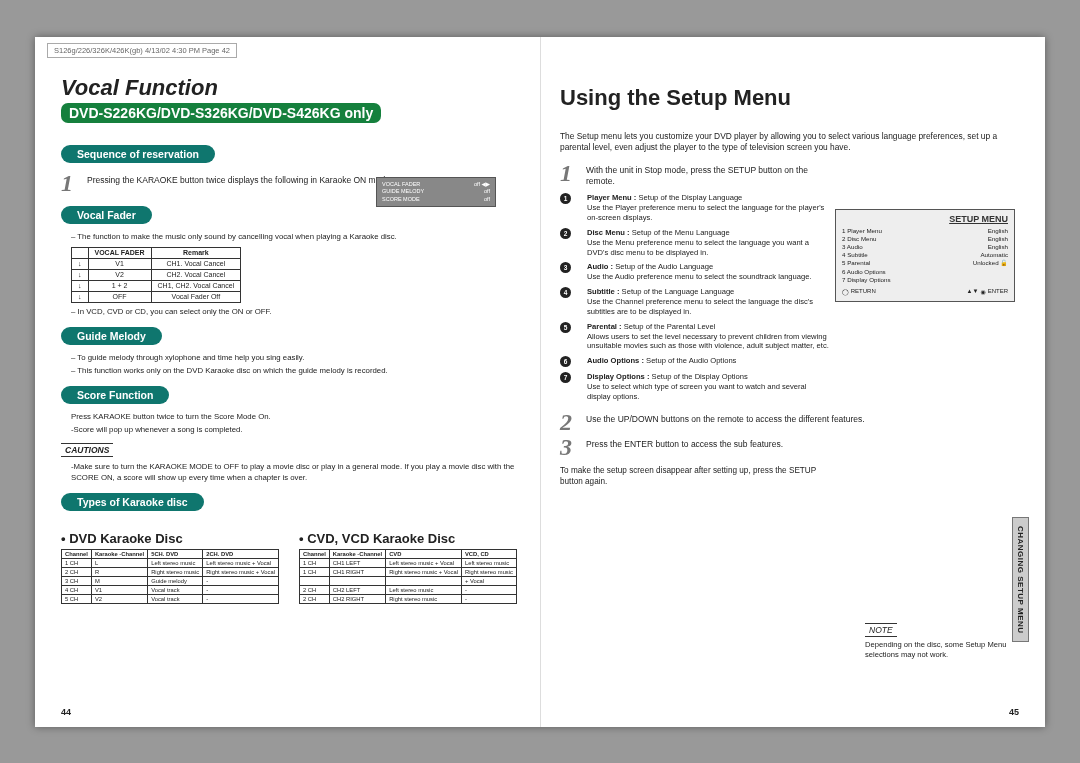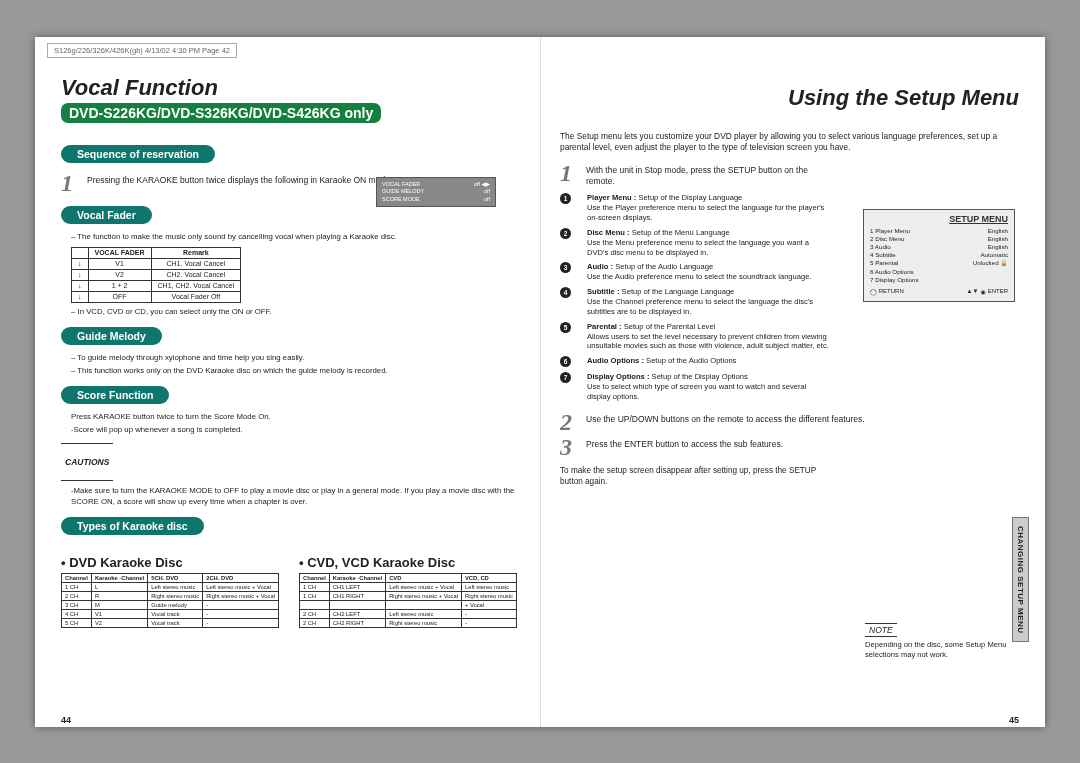--- a/index.html
+++ b/index.html
@@ -40,22 +40,22 @@
     font-size: 22px; font-weight: bold; font-style: italic;
     color: #222;
   }
   .title-sub {
     font-size: 14px; font-weight: bold; color: #fff;
     background: #15803d; display:inline-block; padding: 2px 8px 2px 8px;
     border-radius: 7px;
     margin-top: 2px;
   }
   .title-right {
-    font-size: 22px; font-weight: bold; font-style: italic;
-    text-align: right;
+    font-size: 22px; font-weight: bold; 
+    text-align: left;
     margin-bottom: 20px;
     margin-top: 10px;
   }
 
   .pill {
     display:inline-block;
     background:#0f766e; color:#fff;
     font-weight:bold; font-size: 10.5px;
     padding: 3px 16px;
     border-radius: 10px;
@@ -89,21 +89,21 @@
     margin: 4px 0 4px 10px;
   }
   table.mini th, table.mini td {
     border: 0.5px solid #333; padding: 1.5px 6px; text-align:center;
   }
   table.mini th { font-weight: bold; background:#fff; }
 
   .caut-head {
     font-size: 8.5px; font-weight: bold; font-style: italic;
     border-top:0.5px solid #333; border-bottom:0.5px solid #333;
-    display:inline-block; padding:13px 4px; margin:6px 0 3px 0;
+    display:inline-block; padding:1px 4px; margin:6px 0 3px 0;
   }
   .note-head {
     font-size: 8.5px; font-weight: normal; font-style: italic;
     border-top:0.5px solid #333; border-bottom:0.5px solid #333;
     display:inline-block; padding:1px 4px; margin:0 0 3px 0;
   }
 
   .ktype { font-size: 13px; font-weight:bold; margin: 12px 0 3px 0; }
   .ktype::before { content:"• "; }
   .ktables { display:flex; gap: 20px; margin-top:2px; }
@@ -111,21 +111,21 @@
   table.ktab th, table.ktab td { border:0.5px solid #333; padding:1px 3px; text-align:left; white-space:nowrap; }
 
   .desc-list { margin-top: 6px; }
   .desc-item { display:flex; gap:16px; margin: 5px 0 4px 0; }
   .circ { width:11px;height:11px;min-width:11px;border-radius:50%;background:#222;color:#fff;font-size:6.5px;display:flex;align-items:center;justify-content:center;font-weight:bold; }
   .desc-body { font-size:7.6px; line-height:1.3; }
   .desc-body b { font-weight:bold; }
 
   .setup-box {
     position:absolute; top: 172px; right: 30px;
-    width: 152px;
+    width: 180px;
     background:#eee;
     border:1px solid #555;
     padding: 4px 6px 6px 6px;
   }
   .setup-box .sm-title { text-align:right; font-weight:bold; font-size:9px; color:#333; text-decoration:underline; margin-bottom:3px; }
   .sm-row { display:flex; justify-content:space-between; font-size:6.2px; padding:0.5px 0; }
   .sm-row span:first-child { white-space:nowrap; }
   .sm-bot { display:flex; justify-content:space-between; font-size:6px; margin-top:4px; }
   .sm-bot .btn { display:inline-flex; align-items:center; gap:2px; }
 
@@ -133,21 +133,21 @@
     position:absolute; right: 16px; top: 480px;
     writing-mode: vertical-rl;
     font-size: 8px; font-weight:bold;
     text-align:center;
     letter-spacing:0.5px;
     background:#ccc;
     padding: 8px 3px;
     border: 0.5px solid #777;
   }
 
-  .pgnum { position:absolute; bottom:2px; font-size:9px; font-weight:bold; }
+  .pgnum { position:absolute; bottom:10px; font-size:9px; font-weight:bold; }
   .pgnum.l { left: 26px; }
   .pgnum.r { right: 26px; }
 
   .note-block {
     position:absolute;
     top: 586px; right: 30px;
     width: 150px;
   }
   .note-text { font-size:7.6px; line-height:1.35; }
 </style>

